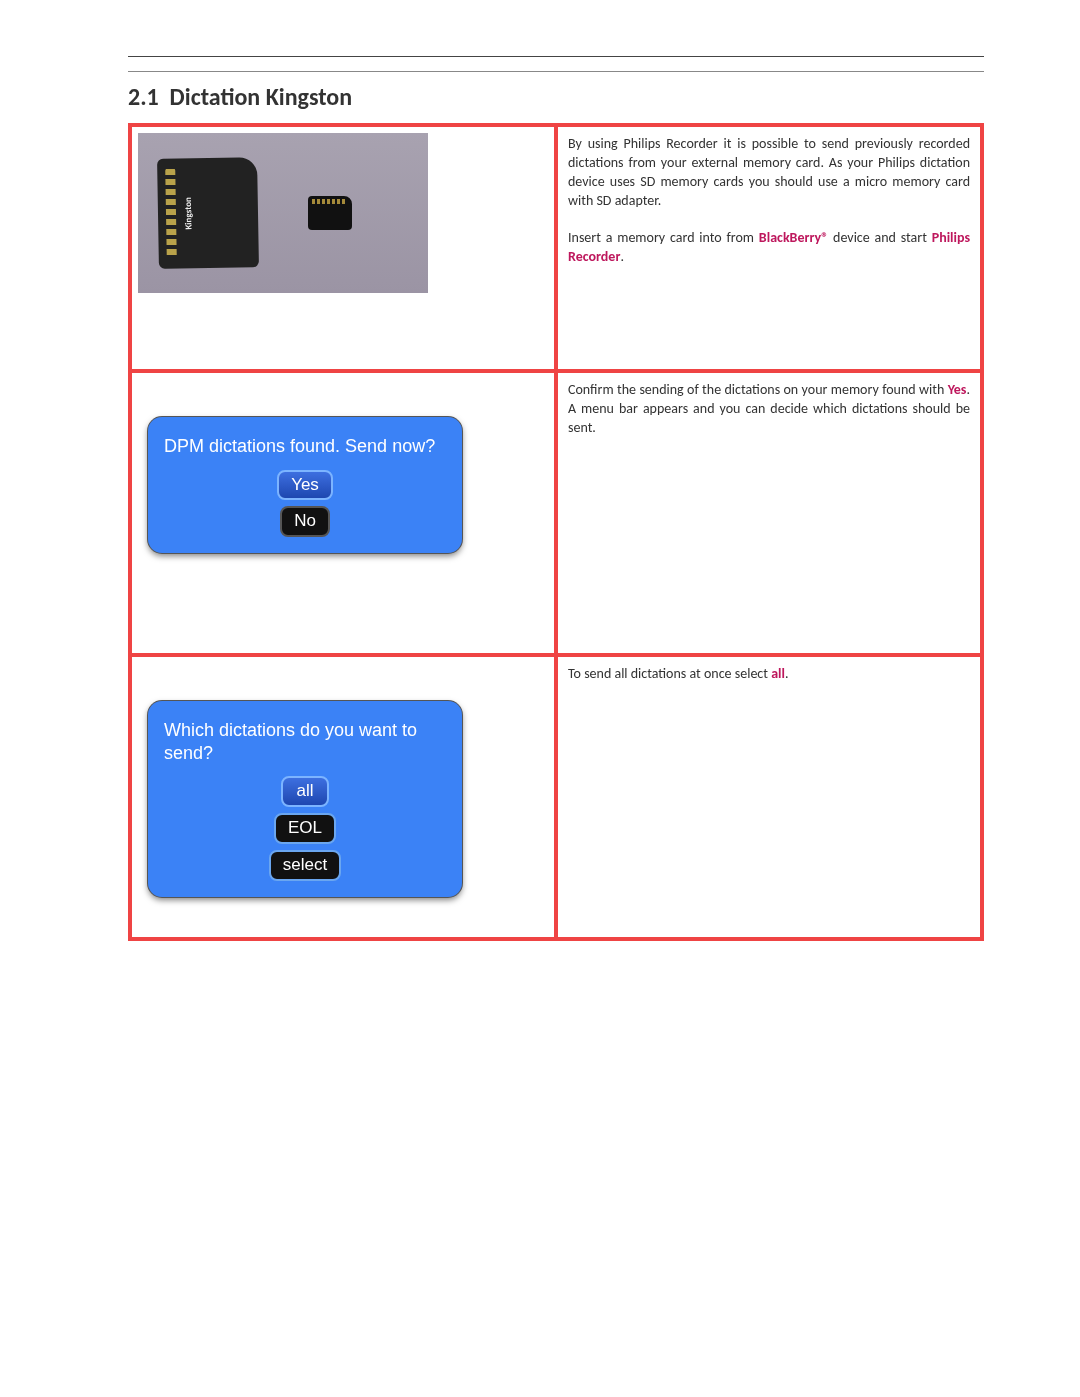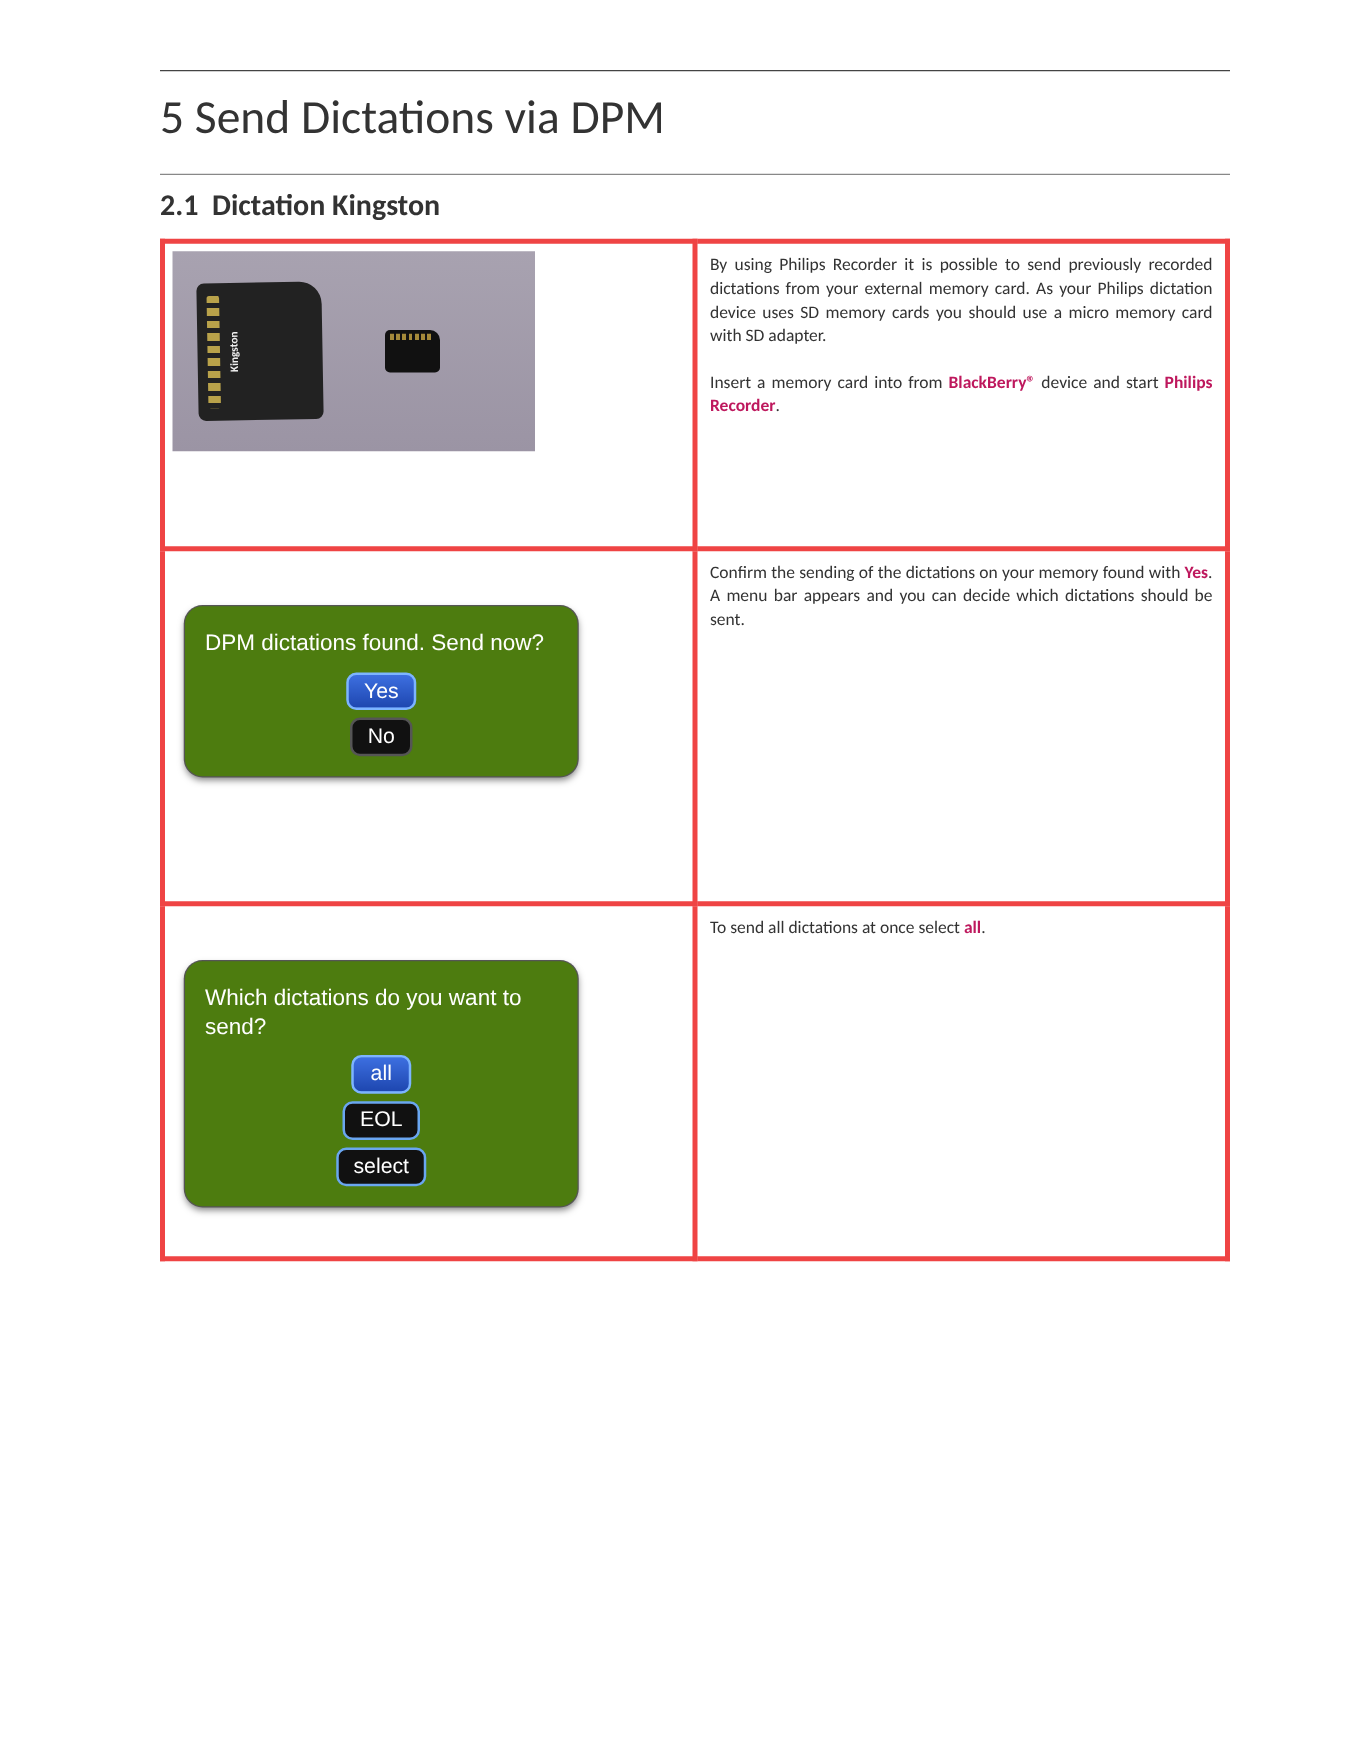--- a/index.html
+++ b/index.html
@@ -103,21 +103,21 @@
     position: relative;
   }
   .microsd::after {
     content: "";
     position: absolute; top: 3px; left: 4px; right: 6px; height: 5px;
     background: repeating-linear-gradient(to right, #a58a3a 0 3px, #111 3px 5px);
   }
   
   .bb-dialog {
     width: 282px;
-    background: #4d7c0f;
+    background: #3b82f6;
     border-radius: 14px;
     padding: 18px 16px 16px 16px;
     box-shadow: 0 0 0 1px #555, 0 3px 6px rgba(0,0,0,.5);
     margin: 38px 0 40px 10px;
     color: #fff;
     font-family: "Segoe UI", Arial, sans-serif;
   }
   .bb-title {
     font-size: 18px;
     margin-bottom: 12px;
@@ -150,24 +150,20 @@
   .cell-imgwrap {
     min-height: 230px;
   }
 </style>
 </head>
 <body>
 
 <div class="page">
   <div class="top-rule"></div>
 
-  <h1>
-    <span>5</span>
-    <span>Send Dictations via DPM</span>
-  </h1>
 
   <div class="sub-rule"></div>
 
   <h2>
     <span>2.1</span>&nbsp;&nbsp;<span>Dictation Kingston</span>
   </h2>
 
   <table class="content">
 
     <tbody>

